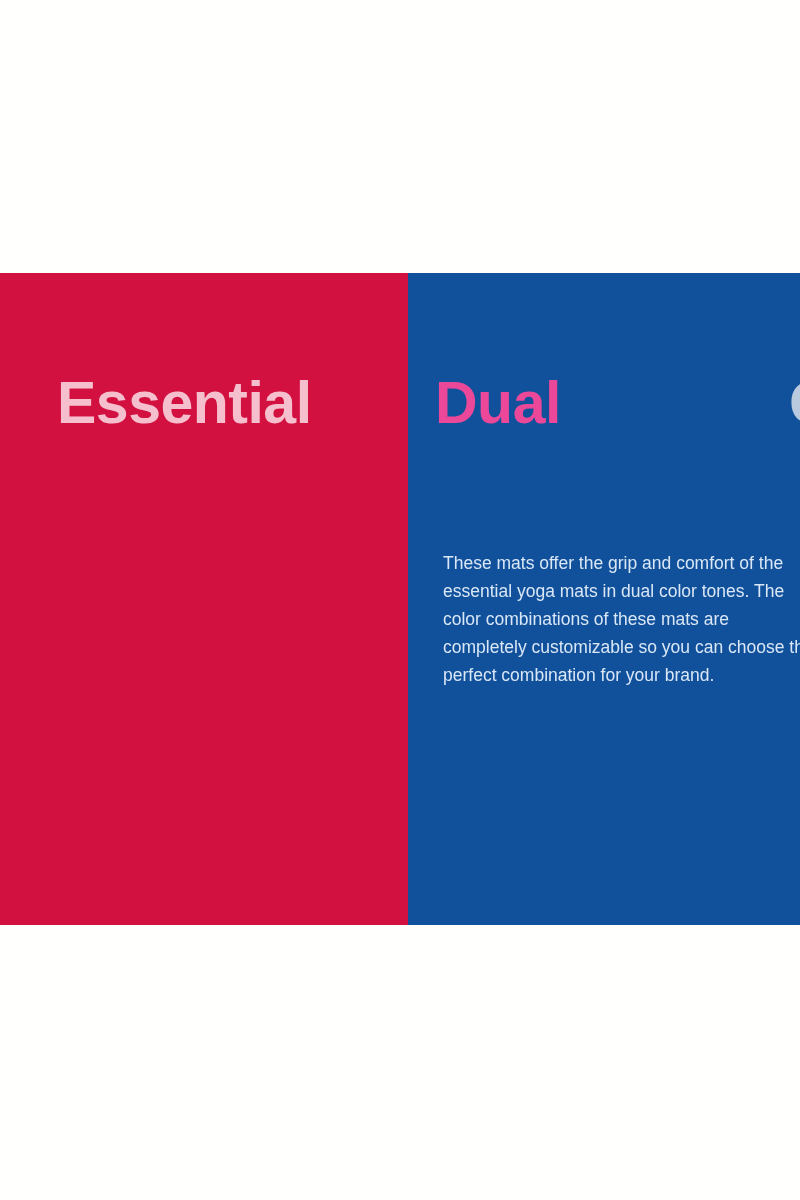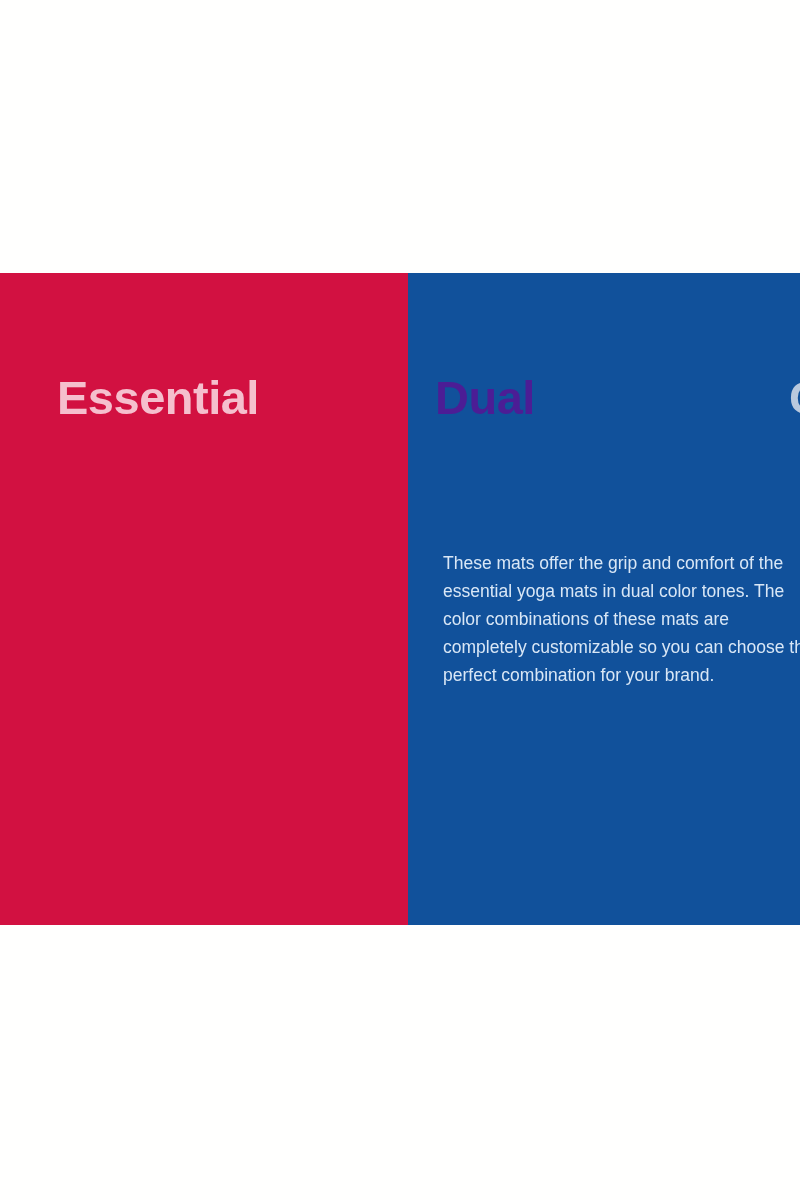--- a/index.html
+++ b/index.html
@@ -46,38 +46,38 @@
   }
 
   .panel-right {
     width: 392px;
     background: #11519b;
   }
 
   
   .heading {
     position: absolute;
-    font-size: 47px;
+    font-size: 59px;
     font-weight: bold;
     letter-spacing: -0.5px;
     line-height: 1;
     white-space: nowrap;
     user-select: none;
   }
 
   .heading-essential {
     left: 57px;
     top: 374px;
     color: #f5bfcd;
   }
 
   .heading-dual {
     left: 435px;
     top: 374px;
-    color: #4c1d95;
+    color: #ec4899;
   }
 
   
   .heading-clipped {
     left: 789px;
     top: 374px;
     color: #b9c9de;
   }
 
   

